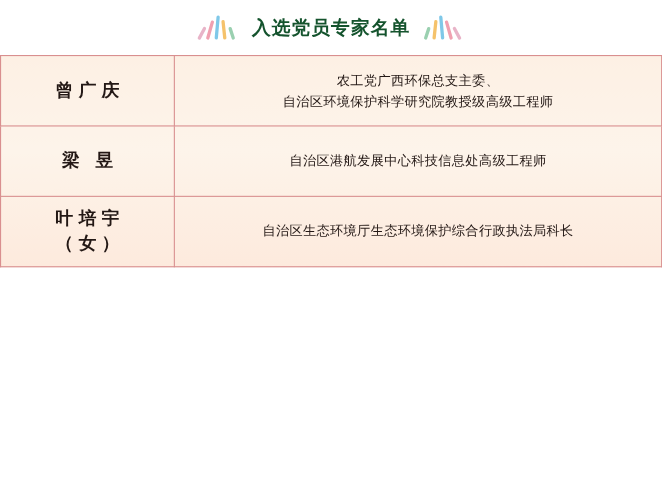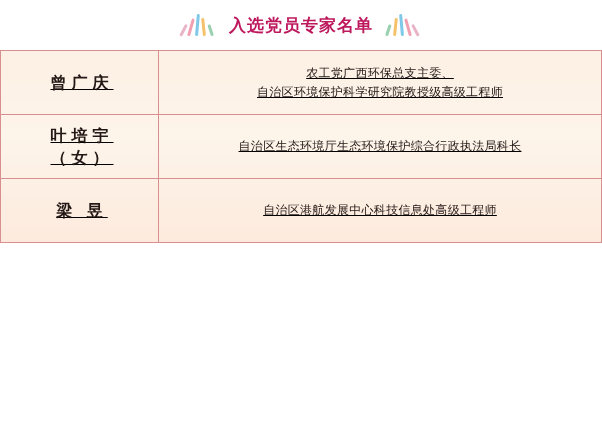--- a/index.html
+++ b/index.html
@@ -24,21 +24,21 @@
   .header {
     height: 50px;
     display: flex;
     align-items: center;
     justify-content: center;
     gap: 10px;
   }
   .header-title {
     font-size: 17px;
     font-weight: bold;
-    color: #be185d;
+    color: #14532d;
     letter-spacing: 1px;
     white-space: nowrap;
   }
   .burst {
     display: inline-block;
     width: 42px;
     height: 26px;
     position: relative;
   }
   .burst span {
@@ -66,21 +66,20 @@
     position: relative;
     width: 602px;
     height: 386px;
     box-sizing: border-box;
   }
   table.roster {
     width: 602px;
     border-collapse: collapse;
     table-layout: fixed;
     background: linear-gradient(180deg, #fdf0e4 0%, #fdf4ea 45%, #fdeadd 100%);
-    text-decoration: underline;
   }
   table.roster tr { height: 64px; }
   table.roster td {
     border: 1px solid #d98f8f;
     padding: 4px 6px;
     vertical-align: middle;
     text-align: center;
     color: #231815;
   }
   td.name-cell {
@@ -132,32 +131,32 @@
           <td class="name-cell">
             <span class="role-line">曾广庆</span>
           </td>
           <td class="role-cell">
             <span class="role-line">农工党广西环保总支主委、</span>
             <span class="role-line">自治区环境保护科学研究院教授级高级工程师</span>
           </td>
         </tr>
         <tr>
           <td class="name-cell">
+            <span class="role-line">梁 昱</span>
+          </td>
+          <td class="role-cell">
+            <span class="role-line">自治区港航发展中心科技信息处高级工程师</span>
+          </td>
+        </tr>
+        <tr>
+          <td class="name-cell">
             <span class="role-line">叶培宇</span>
             <span class="role-line">（女）</span>
           </td>
           <td class="role-cell">
             <span class="role-line">自治区生态环境厅生态环境保护综合行政执法局科长</span>
-          </td>
-        </tr>
-        <tr>
-          <td class="name-cell">
-            <span class="role-line">梁 昱</span>
-          </td>
-          <td class="role-cell">
-            <span class="role-line">自治区港航发展中心科技信息处高级工程师</span>
           </td>
         </tr>
       </tbody>
     </table>
   </div>
 
 </div>
 
 </body></html>

